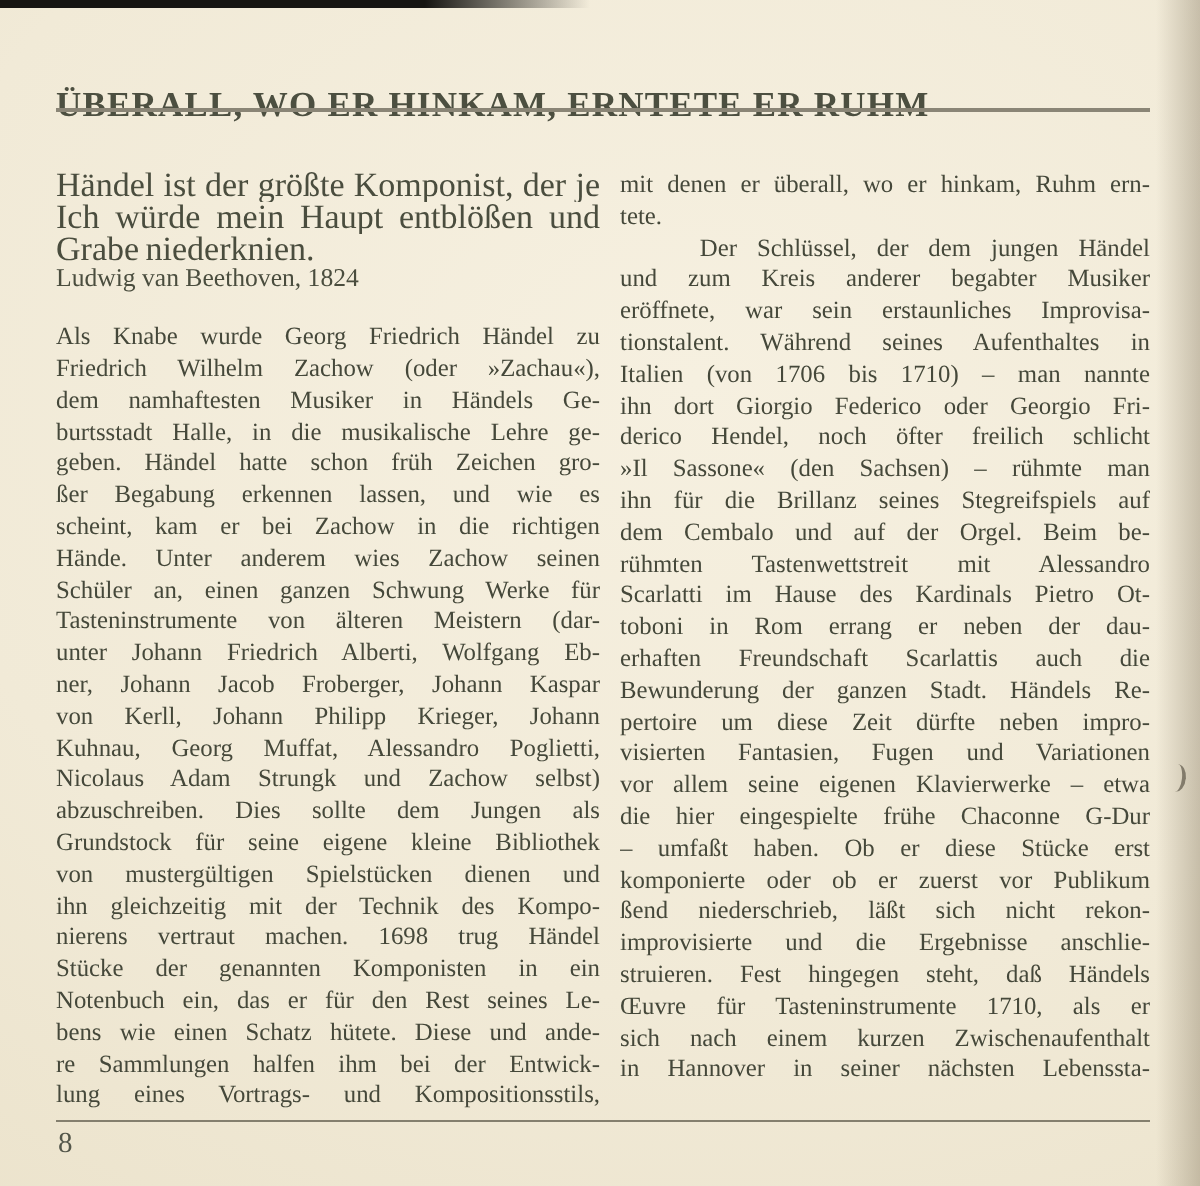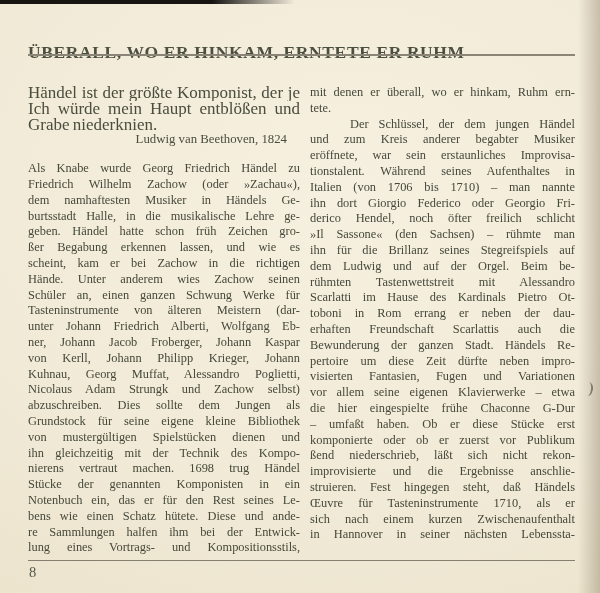--- a/index.html
+++ b/index.html
@@ -53,21 +53,21 @@
     text-align: justify; text-align-last: justify;
     word-spacing: -0.5px;
   }
   .tline-last { text-align-last: left; }
   .quote .tline {
     font-size: 17px;
     word-spacing: -1px; color: #4a4d3e;
   }
   .attribution {
     font-size: 12.8px; line-height: 15.8px; height: 15.8px;
-    text-align: right; padding-right: 13px; color: #4a4d3e;
+    padding-right: 13px; color: #4a4d3e;
   }
   .body-text { margin-top: 13px; }
   .footer-rule {
     position: absolute; left: 28px; top: 560px;
     width: 547px; height: 0;
     border-top: 1.4px solid #847f6e;
   }
   .page-number {
     position: absolute; left: 29px; top: 564px;
     font-size: 14.5px; color: #53564a;
@@ -131,21 +131,21 @@
       <div>
           <div class="tline">&nbsp;&nbsp;&nbsp;&nbsp;Der Schlüssel, der dem jungen Händel</div>
           <div class="tline">und zum Kreis anderer begabter Musiker</div>
           <div class="tline">eröffnete, war sein erstaunliches Improvisa-</div>
           <div class="tline">tionstalent. Während seines Aufenthaltes in</div>
           <div class="tline">Italien (von 1706 bis 1710) – man nannte</div>
           <div class="tline">ihn dort Giorgio Federico oder Georgio Fri-</div>
           <div class="tline">derico Hendel, noch öfter freilich schlicht</div>
           <div class="tline">»Il Sassone« (den Sachsen) – rühmte man</div>
           <div class="tline">ihn für die Brillanz seines Stegreifspiels auf</div>
-          <div class="tline">dem Ludwig und auf der Orgel. Beim be-</div>
+          <div class="tline">dem Cembalo und auf der Orgel. Beim be-</div>
           <div class="tline">rühmten Tastenwettstreit mit Alessandro</div>
           <div class="tline">Scarlatti im Hause des Kardinals Pietro Ot-</div>
           <div class="tline">toboni in Rom errang er neben der dau-</div>
           <div class="tline">erhaften Freundschaft Scarlattis auch die</div>
           <div class="tline">Bewunderung der ganzen Stadt. Händels Re-</div>
           <div class="tline">pertoire um diese Zeit dürfte neben impro-</div>
           <div class="tline">visierten Fantasien, Fugen und Variationen</div>
           <div class="tline">vor allem seine eigenen Klavierwerke – etwa</div>
           <div class="tline">die hier eingespielte frühe Chaconne G-Dur</div>
           <div class="tline">– umfaßt haben. Ob er diese Stücke erst</div>

